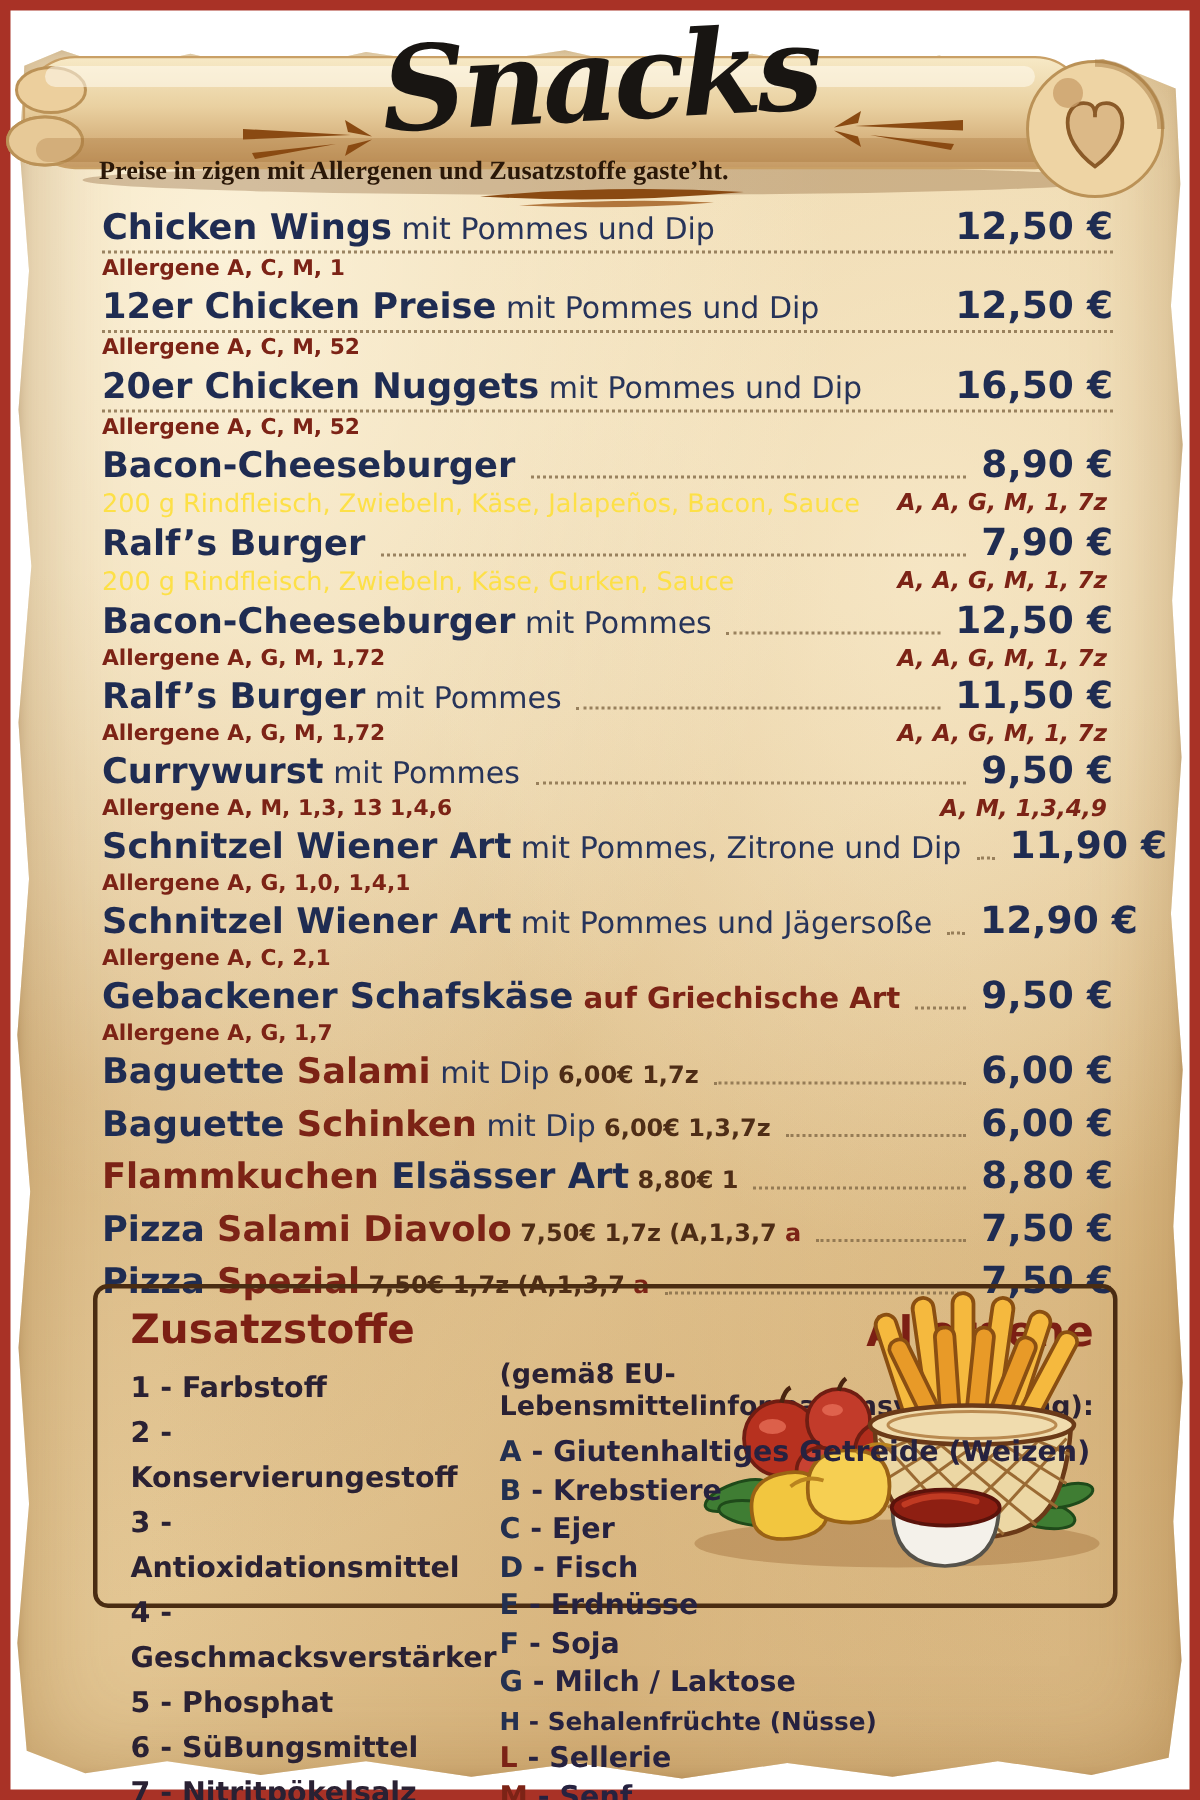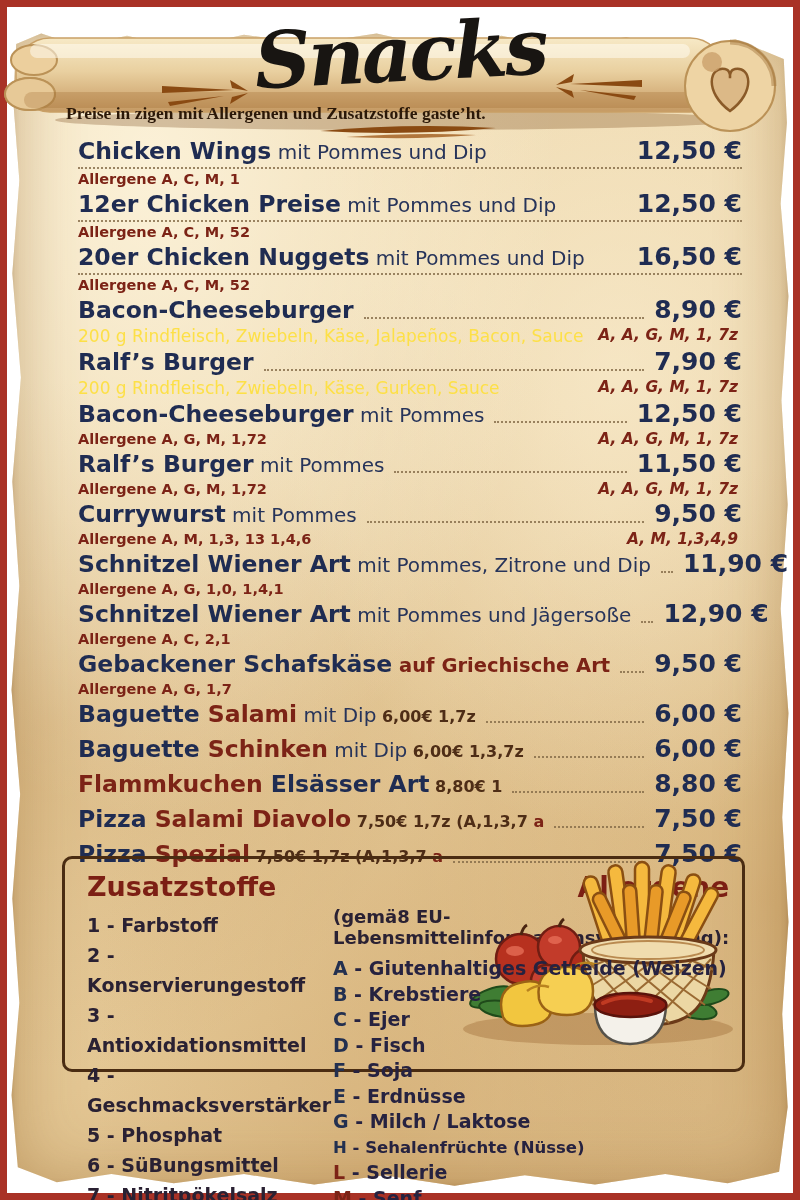--- a/index.html
+++ b/index.html
@@ -22,21 +22,21 @@
   .title{
     position:absolute;top:8px;left:0;width:800px;text-align:center;
     font-family:"DejaVu Serif",serif;font-style:italic;font-weight:bold;
     font-size:78px;color:#181512;letter-spacing:-3px;transform:rotate(-3deg);
   }
   .flourish{position:absolute;}
   .subtitle{
     position:absolute;top:103px;left:66px;
     font-family:"Liberation Serif",serif;font-weight:600;font-size:17.5px;color:#2b1808;
   }
-  .menu{position:absolute;top:137px;left:78px;right:58px;}
+  .menu{position:absolute;top:137px;left:68px;right:58px;}
   .mrow{margin-bottom:2px;}
   .line1{display:flex;align-items:baseline;line-height:27px;}
   .twrap{white-space:nowrap;}
   .sg-main{font-weight:700;font-size:23.5px;color:#1f2c52;}
   .sg-redmain{font-weight:700;font-size:23.5px;color:#7c2316;}
   .sg-desc{font-weight:500;font-size:20px;color:#27345a;}
   .sg-reddesc{font-weight:600;font-size:19.5px;color:#7c2316;}
   .sg-note{font-weight:600;font-size:16px;color:#4e2d16;}
   .sg-notered{font-weight:800;font-size:16px;color:#7c2316;}
   .leader{flex:1 1 auto;min-width:12px;margin:0 10px;align-self:flex-end;margin-bottom:7px;}
@@ -301,22 +301,22 @@
     </div>
     <div class="ldiv"></div>
     <div class="la">
       <div class="la-head">Allergene</div>
       <div class="la-sub">(gemä8 EU-Lebensmittelinformationsverordnung):</div>
       <ul id="alist">
           <li><b class="al-letter al-navy">A</b><span> - Giutenhaltiges Getreide (Weizen)</span></li>
           <li><b class="al-letter al-navy">B</b><span> - Krebstiere</span></li>
           <li><b class="al-letter al-navy">C</b><span> - Ejer</span></li>
           <li><b class="al-letter al-navy">D</b><span> - Fisch</span></li>
+          <li><b class="al-letter al-navy">E</b><span> - Erdnüsse</span></li>
           <li><b class="al-letter al-navy">F</b><span> - Soja</span></li>
-          <li><b class="al-letter al-navy">E</b><span> - Erdnüsse</span></li>
           <li><b class="al-letter al-navy">G</b><span> - Milch / Laktose</span></li>
           <li class="small"><b class="al-letter al-navy">H</b><span> - Sehalenfrüchte (Nüsse)</span></li>
           <li><b class="al-letter al-red">L</b><span> - Sellerie</span></li>
           <li><b class="al-letter al-red">M</b><span> - Senf</span></li>
         </ul>
 
       <svg class="illus" viewBox="0 0 300 196">
         <ellipse cx="155" cy="172" rx="135" ry="16" fill="#a5733d" opacity=".45"></ellipse>
         <g stroke="#1f4a1a" stroke-width="2" fill="#3f7d33">
           <ellipse cx="48" cy="140" rx="22" ry="8" transform="rotate(-20 48 140)"></ellipse>

